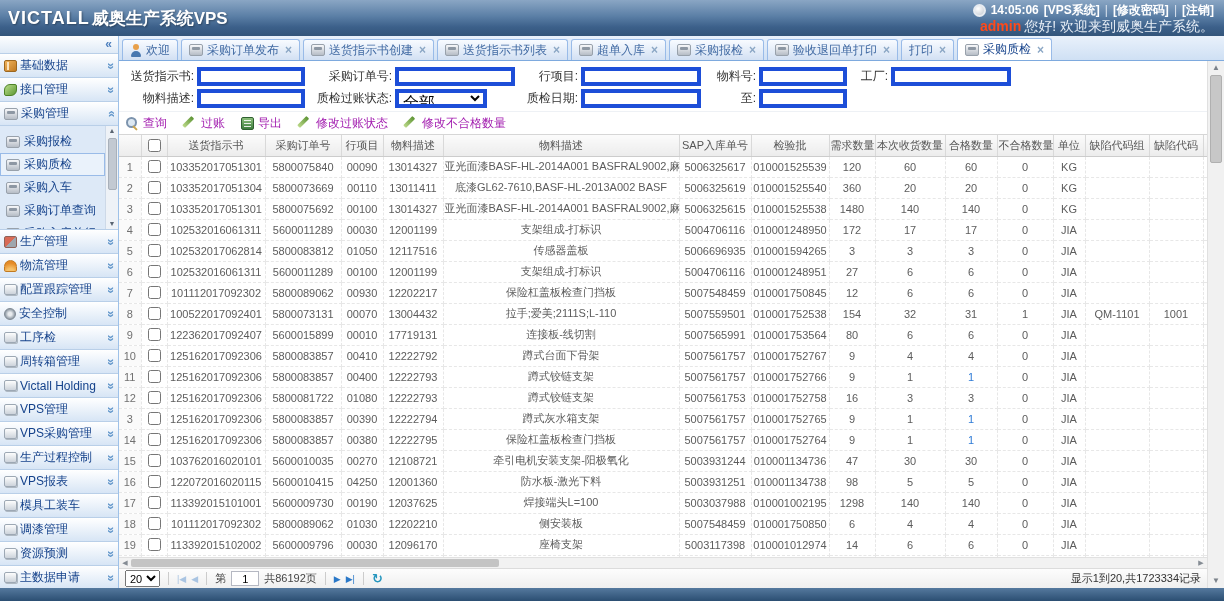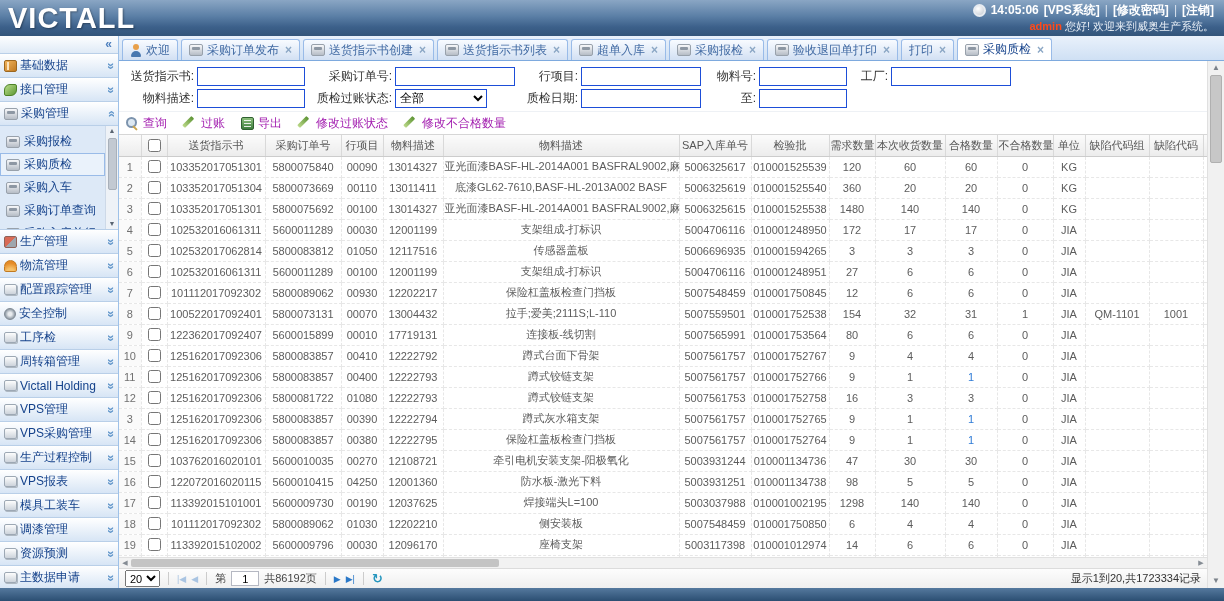--- a/index.html
+++ b/index.html
@@ -4,28 +4,28 @@
 <title>VICTALL 威奥生产系统VPS</title>
 <style>
   *{box-sizing:border-box;margin:0;padding:0;}
   html,body{width:1224px;height:601px;overflow:hidden;}
   body{font-family:"Liberation Sans","DejaVu Sans",sans-serif;font-size:12px;background:#fff;}
   .app{width:1224px;height:601px;display:flex;flex-direction:column;overflow:hidden;}
 
   
   .top{height:36px;flex:0 0 36px;background:linear-gradient(180deg,#8aa6c4 0%,#5b7fa6 45%,#3c608a 75%,#33557a 100%);display:flex;justify-content:space-between;color:#fff;overflow:hidden;}
   .logo{display:flex;align-items:center;padding-left:8px;white-space:nowrap;}
-  .logo-en{font-size:29px;font-weight:bold;letter-spacing:1px;text-shadow:1px 1px 2px rgba(0,0,0,.35);}
+  .logo-en{font-size:18px;font-weight:bold;letter-spacing:1px;text-shadow:1px 1px 2px rgba(0,0,0,.35);}
   .logo-cn{font-size:17px;font-weight:bold;margin-left:2px;text-shadow:1px 1px 2px rgba(0,0,0,.35);}
   .hdr-right{text-align:right;padding:2px 10px 0 0;line-height:16px;white-space:nowrap;}
   .hdr-line1{font-weight:bold;font-size:12px;display:flex;align-items:center;justify-content:flex-end;gap:5px;}
   .ico-clock{width:13px;height:13px;border-radius:50%;background:radial-gradient(circle at 35% 30%,#fff,#c3cad2);border:2px solid #e6ebf1;display:inline-block;}
   .hdr-link{color:#fff;cursor:pointer;}
   .hdr-sep{color:#dbe4ee;font-weight:normal;}
-  .hdr-line2{font-size:11px;color:#e6edf5;}
+  .hdr-line2{font-size:14px;color:#e6edf5;}
   .hdr-user{color:#ff4a1a;font-weight:bold;margin-right:3px;}
 
   
   .main{flex:1;display:flex;min-height:0;}
 
   
   .sidebar{width:119px;flex:0 0 119px;background:#dde9f7;border-right:1px solid #9ec1e8;display:flex;flex-direction:column;overflow:hidden;}
   .sb-collapse{height:18px;flex:0 0 18px;background:linear-gradient(#fdfeff,#dfeaf6);border-bottom:1px solid #b9cfe8;text-align:right;padding-right:6px;color:#4d7fbe;font-weight:bold;line-height:17px;cursor:pointer;}
   .sb-group{height:24px;flex:0 0 24px;display:flex;align-items:center;gap:3px;padding:0 3px 0 4px;background:linear-gradient(#ffffff,#d7e5f5);border-bottom:1px solid #b9cfe8;color:#15428b;cursor:pointer;white-space:nowrap;}
   .sb-lab{flex:1;overflow:hidden;font-size:12px;}
@@ -62,21 +62,21 @@
   .tab.active{background:#fff;height:23px;color:#15428b;position:relative;z-index:2;margin-bottom:-1px;padding-bottom:1px;}
   .t-close{color:#8ba7c5;font-size:12px;font-weight:bold;margin-left:2px;cursor:pointer;}
 
   .panel{flex:1;display:flex;min-height:0;}
   .panel-body{flex:1;display:flex;flex-direction:column;min-width:0;}
 
   
   .filters{height:50px;flex:0 0 50px;padding:4px 0 0 4px;background:#fff;}
   .f-row{display:flex;align-items:center;height:22px;white-space:nowrap;}
   .f-label{display:inline-block;text-align:right;padding-right:3px;color:#333;overflow:hidden;}
-  .f-input,.f-select{height:19px;border:1px solid #1d4ed8;background:#fff;font-size:12px;font-family:inherit;padding:0 3px;}
+  .f-input,.f-select{height:19px;border:4px solid #1d4ed8;background:#fff;font-size:16px;font-family:inherit;padding:0 3px;}
   .f-select{padding:0;}
 
   
   .toolbar{height:23px;flex:0 0 23px;display:flex;align-items:center;gap:16px;padding-left:6px;border-top:1px solid #eef1f5;background:#fff;}
   .tb-btn{display:flex;align-items:center;gap:4px;color:#a21caf;cursor:pointer;white-space:nowrap;}
   .ico-search{position:relative;width:14px;height:14px;display:inline-block;}
   .ico-search::before{content:"";position:absolute;left:1px;top:1px;width:7px;height:7px;border:2px solid #7c93ad;border-radius:50%;background:#dce8f2;}
   .ico-search::after{content:"";position:absolute;right:1px;bottom:1px;width:6px;height:2px;background:#caa54e;transform:rotate(45deg);border-radius:1px;}
   .ico-pencil{width:14px;height:13px;position:relative;display:inline-block;}
   .ico-pencil::before{content:"";position:absolute;left:2px;bottom:2px;width:13px;height:4px;background:linear-gradient(90deg,#bcd98a,#5d9434);border-radius:1px;transform:rotate(-45deg);transform-origin:left bottom;}
@@ -119,20 +119,21 @@
   .bottom{height:13px;flex:0 0 13px;background:linear-gradient(#55799e,#2b4e72);}
 </style>
 </head>
 <body>
 
 <div class="app">
 
   <header class="top">
     <div class="logo">
       <span class="logo-en">VICTALL</span>
+      <span class="logo-cn">威奥生产系统VPS</span>
     </div>
     <div class="hdr-right">
       <div class="hdr-line1">
         <span class="ico-clock"></span>
         <span>14:05:06</span>
         <span class="hdr-link">[VPS系统]</span>
         <span class="hdr-sep">|</span>
         <span class="hdr-link">[修改密码]</span>
         <span class="hdr-sep">|</span>
         <span class="hdr-link">[注销]</span>

